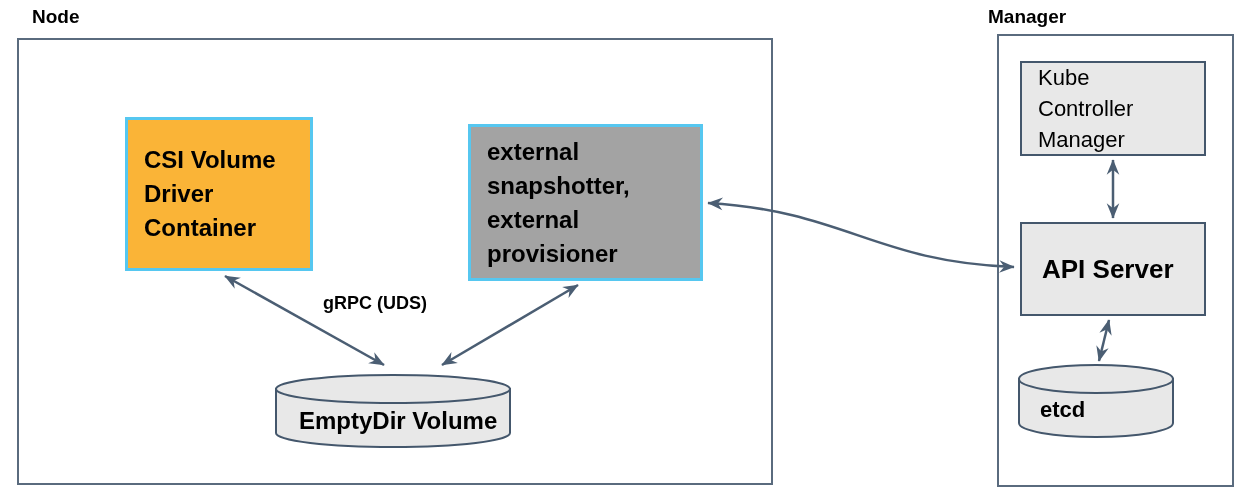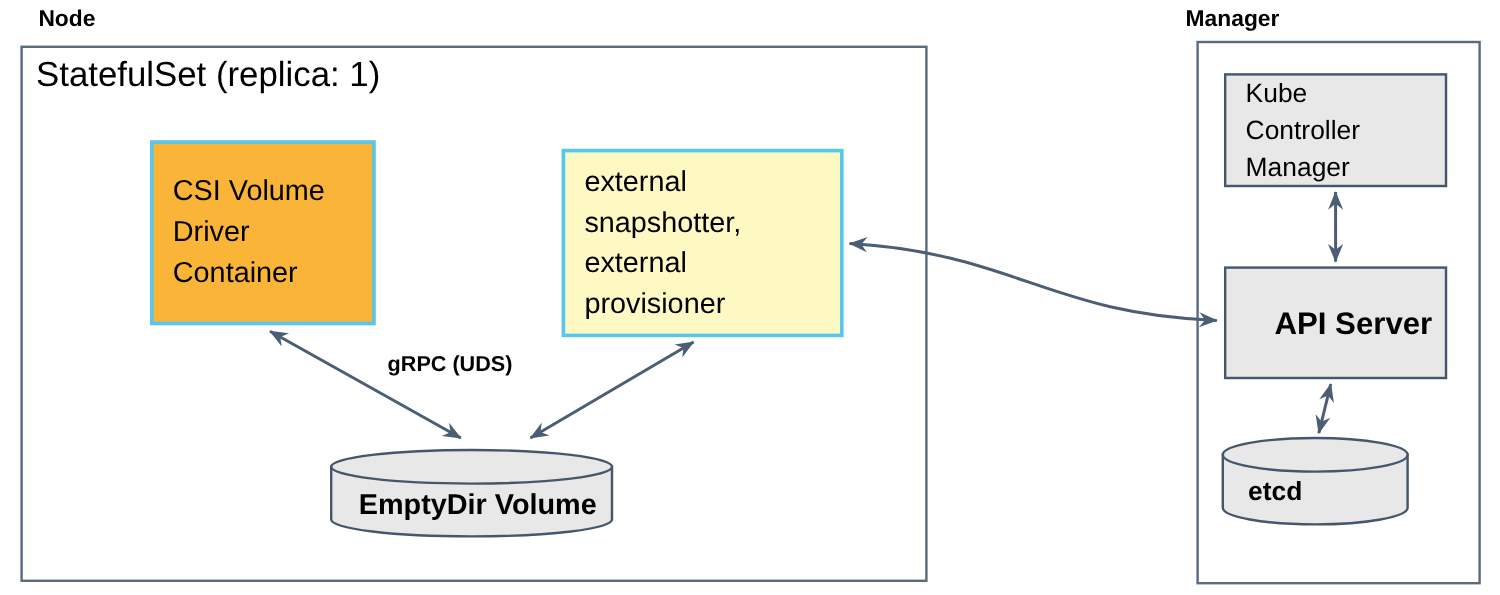--- a/index.html
+++ b/index.html
@@ -40,24 +40,24 @@
 
   .container-box {
     position: absolute;
     border: 3px solid #56C7F0;
     box-sizing: border-box;
     display: flex;
     align-items: center;
     z-index: 2;
   }
   #csi-box     { left: 125px; top: 117px; width: 188px; height: 154px; background: #FAB437; }
-  #sidecar-box { left: 468px; top: 124px; width: 235px; height: 157px; background: #fef9c3; }
+  #sidecar-box { left: 468px; top: 124px; width: 235px; height: 157px; background: #a3a3a3; }
   .container-text {
     font-size: 24px;
-    font-weight: normal;
+    font-weight: bold;
     line-height: 34px;
     white-space: pre-line;
     padding-left: 16px;
   }
 
   #grpc-label {
     position: absolute;
     left: 323px; top: 293px;
     font-size: 18px;
     font-weight: bold;
@@ -69,21 +69,21 @@
     background: #E8E8E8;
     border: 2px solid #44576C;
     box-sizing: border-box;
     display: flex;
     align-items: center;
     z-index: 2;
   }
   #kcm-box { left: 1020px; top: 61px;  width: 186px; height: 95px; }
   #kcm-box .gray-text { font-size: 22px; font-weight: normal; line-height: 31px; white-space: pre-line; padding-left: 16px; }
   #api-box { left: 1020px; top: 222px; width: 186px; height: 94px; }
-  #api-box .gray-text { font-size: 26px; font-weight: bold; padding-left: 20px; margin-left: 20px; }
+  #api-box .gray-text { font-size: 26px; font-weight: bold; padding-left: 20px; }
 
   .cyl-label {
     position: absolute;
     font-weight: bold;
     z-index: 4;
   }
   #emptydir-label { left: 299px;  top: 407px; font-size: 24px; }
   #etcd-label     { left: 1040px; top: 397px; font-size: 22px; }
 
   #diagram-svg {
@@ -95,21 +95,20 @@
     pointer-events: none;
   }
 </style>
 </head>
 <body>
 
 <div class="canvas">
 
   <div class="section-label" id="node-label">Node</div>
   <div class="outer-box" id="node-box"></div>
-  <div id="statefulset-title">StatefulSet (replica: 1)</div>
 
   <div class="container-box" id="csi-box">
     <div class="container-text">CSI Volume
 Driver
 Container</div>
   </div>
 
   <div class="container-box" id="sidecar-box">
     <div class="container-text">external
 snapshotter,

